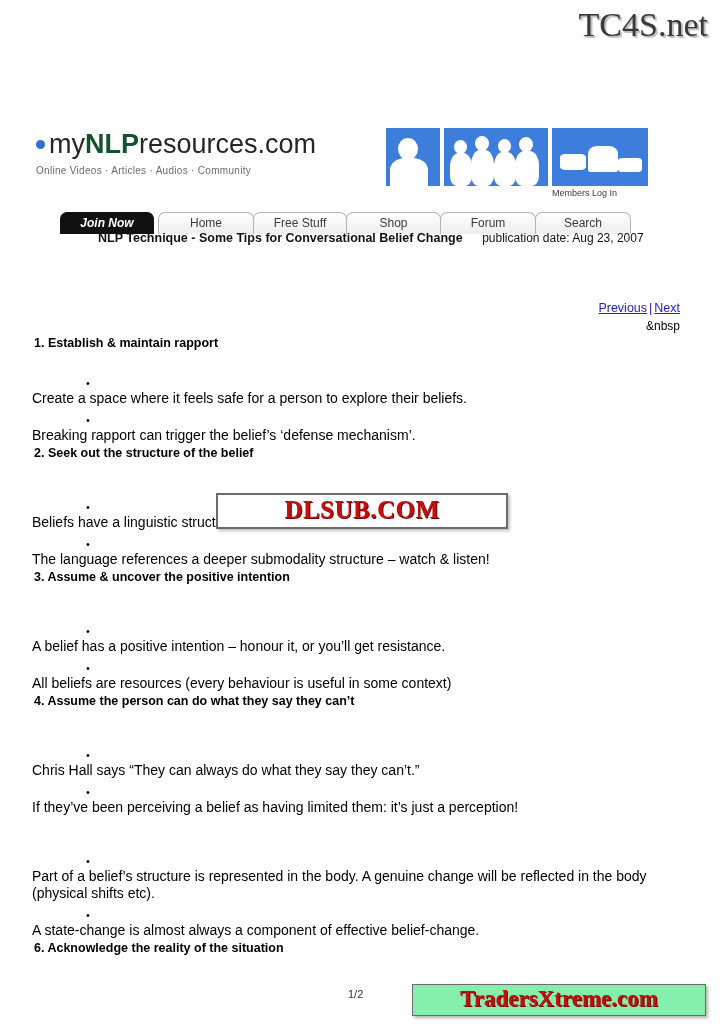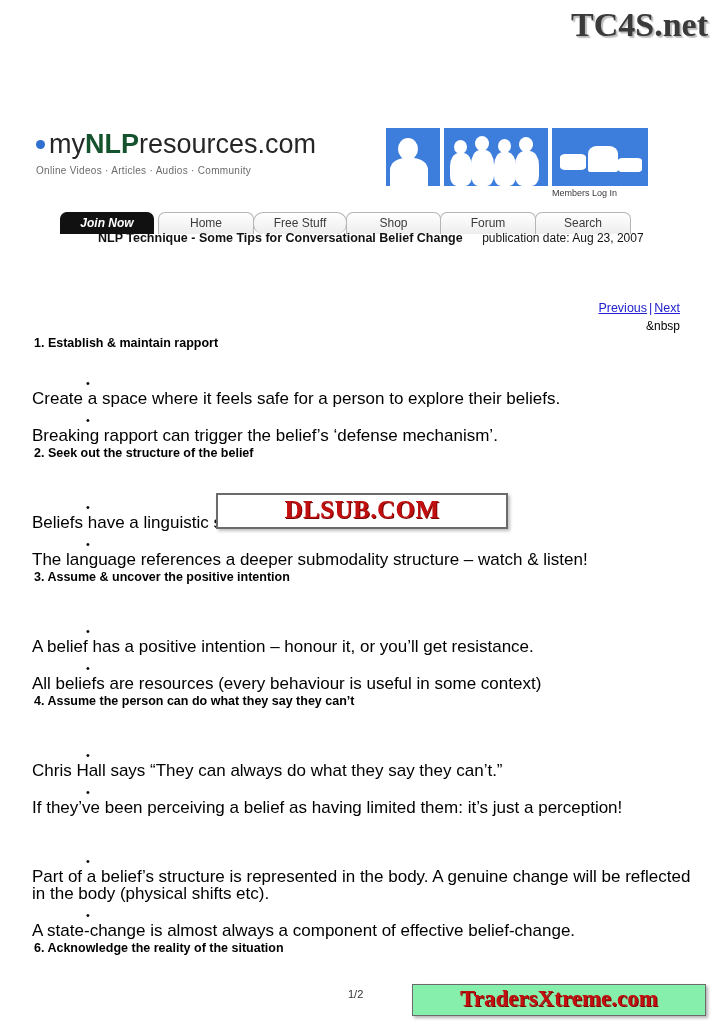--- a/index.html
+++ b/index.html
@@ -15,21 +15,21 @@
     overflow: hidden;
   }
 
   
   .tc4s-watermark {
     position: absolute;
     top: 6px;
     right: 16px;
     font-family: "Liberation Serif", serif;
     font-size: 34px;
-    font-weight: bold;
+    font-weight: normal;
     color: #3a3a3a;
     letter-spacing: 0px;
     text-shadow: 1px 1px 0 #bdbdbd, 2px 2px 1px rgba(0,0,0,0.25);
   }
 
   
   .header {
     position: absolute;
     top: 128px;
     left: 36px;
@@ -129,21 +129,21 @@
     background: #111111;
     color: #ffffff;
     font-weight: bold;
     font-style: italic;
     border: 1px solid #111111;
     border-bottom: none;
     font-size: 12px;
   }
   .navbtn.b0 { left: 0px;   width: 92px; }
   .navbtn.b1 { left: 98px;  width: 94px; }
-  .navbtn.b2 { left: 193px; width: 92px; border-radius: 10px; }
+  .navbtn.b2 { left: 193px; width: 92px; }
   .navbtn.b3 { left: 286px; width: 93px; }
   .navbtn.b4 { left: 380px; width: 94px; }
   .navbtn.b5 { left: 475px; width: 94px; }
 
   
   .title-row {
     position: absolute;
     top: 231px;
     left: 36px;
     width: 660px;
@@ -203,21 +203,21 @@
     padding: 0 0 0 56px;
     font-size: 12px;
     line-height: 14px;
     color: #000000;
   }
   .bullet::before {
     content: "\2022";
     font-size: 11px;
   }
   .para {
-    font-size: 17px;
+    font-size: 14px;
     color: #000000;
     margin: 0 0 0 2px;
     line-height: 17px;
   }
   .gap-lg { height: 24px; }
   .gap-md { height: 14px; }
   .gap-sm { height: 6px; }
 
   
   .dlsub {

